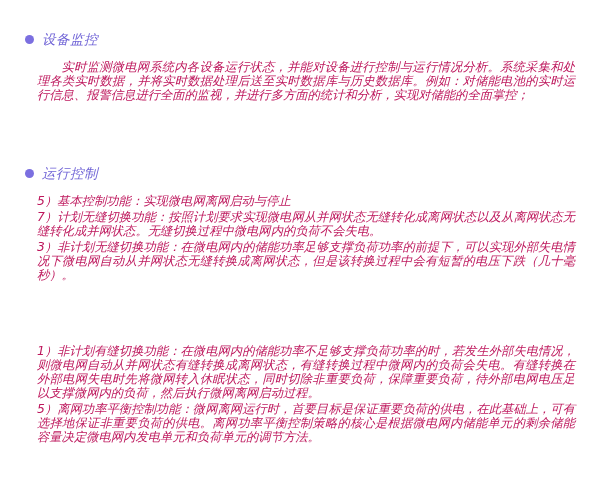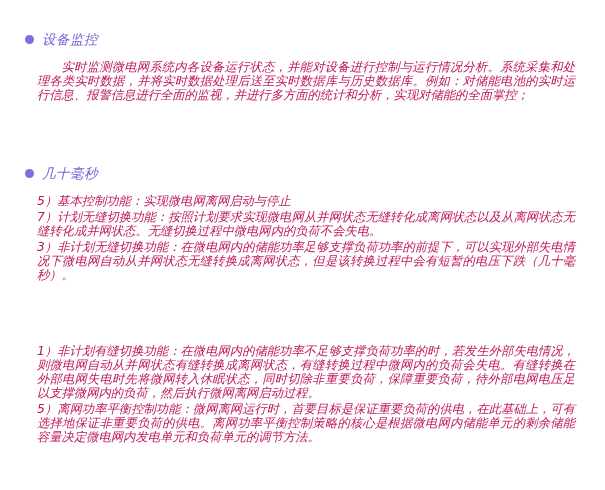--- a/index.html
+++ b/index.html
@@ -73,21 +73,21 @@
   </div>
 
   <div class="gap-1"></div>
 
   <p class="para indent">实时监测微电网系统内各设备运行状态，并能对设备进行控制与运行情况分析。系统采集和处理各类实时数据，并将实时数据处理后送至实时数据库与历史数据库。例如：对储能电池的实时运行信息、报警信息进行全面的监视，并进行多方面的统计和分析，实现对储能的全面掌控；</p>
 
   <div class="gap-big"></div>
 
   <div class="section-heading">
     <span class="bullet-dot"></span>
-    <span class="heading-text">几十毫秒</span>
+    <span class="heading-text">运行控制</span>
   </div>
 
   <div class="gap-1"></div>
 
   <p class="para">5）基本控制功能：实现微电网离网启动与停止</p>
   <div class="item-gap"></div>
 
   <p class="para">7）计划无缝切换功能：按照计划要求实现微电网从并网状态无缝转化成离网状态以及从离网状态无缝转化成并网状态。无缝切换过程中微电网内的负荷不会失电。</p>
   <div class="item-gap"></div>
 

